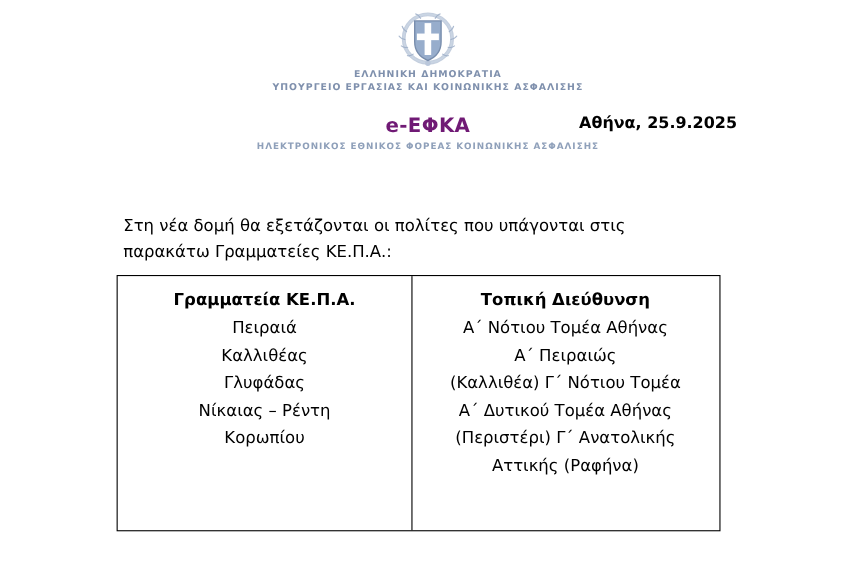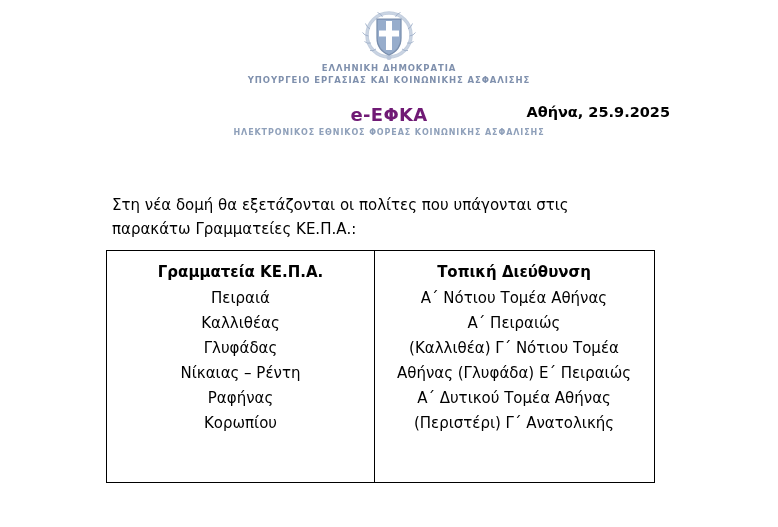--- a/index.html
+++ b/index.html
@@ -166,30 +166,29 @@
 
 <div class="kepa-table">
 
   <div class="col col-left">
     <div class="col-header">Γραμματεία ΚΕ.Π.Α.</div>
     <div id="left-rows">
         <div class="cell-line">Πειραιά</div>
         <div class="cell-line">Καλλιθέας</div>
         <div class="cell-line">Γλυφάδας</div>
         <div class="cell-line">Νίκαιας – Ρέντη</div>
-        <div class="cell-line">Ραφήνας</div>
         <div class="cell-line">Κορωπίου</div>
       </div>
   </div>
 
   <div class="col col-right">
     <div class="col-header">Τοπική Διεύθυνση</div>
     <div id="right-rows">
         <div class="cell-line">Α΄ Νότιου Τομέα Αθήνας</div>
         <div class="cell-line">Α΄ Πειραιώς</div>
         <div class="cell-line">(Καλλιθέα) Γ΄ Νότιου Τομέα</div>
-        <div class="cell-line">Αθήνας (Γλυφάδα) Ε΄ Πειραιώς</div>
         <div class="cell-line">Α΄ Δυτικού Τομέα Αθήνας</div>
         <div class="cell-line">(Περιστέρι) Γ΄ Ανατολικής</div>
+        <div class="cell-line">Αττικής (Ραφήνα)</div>
       </div>
   </div>
 
 </div>
 
 </body></html>

